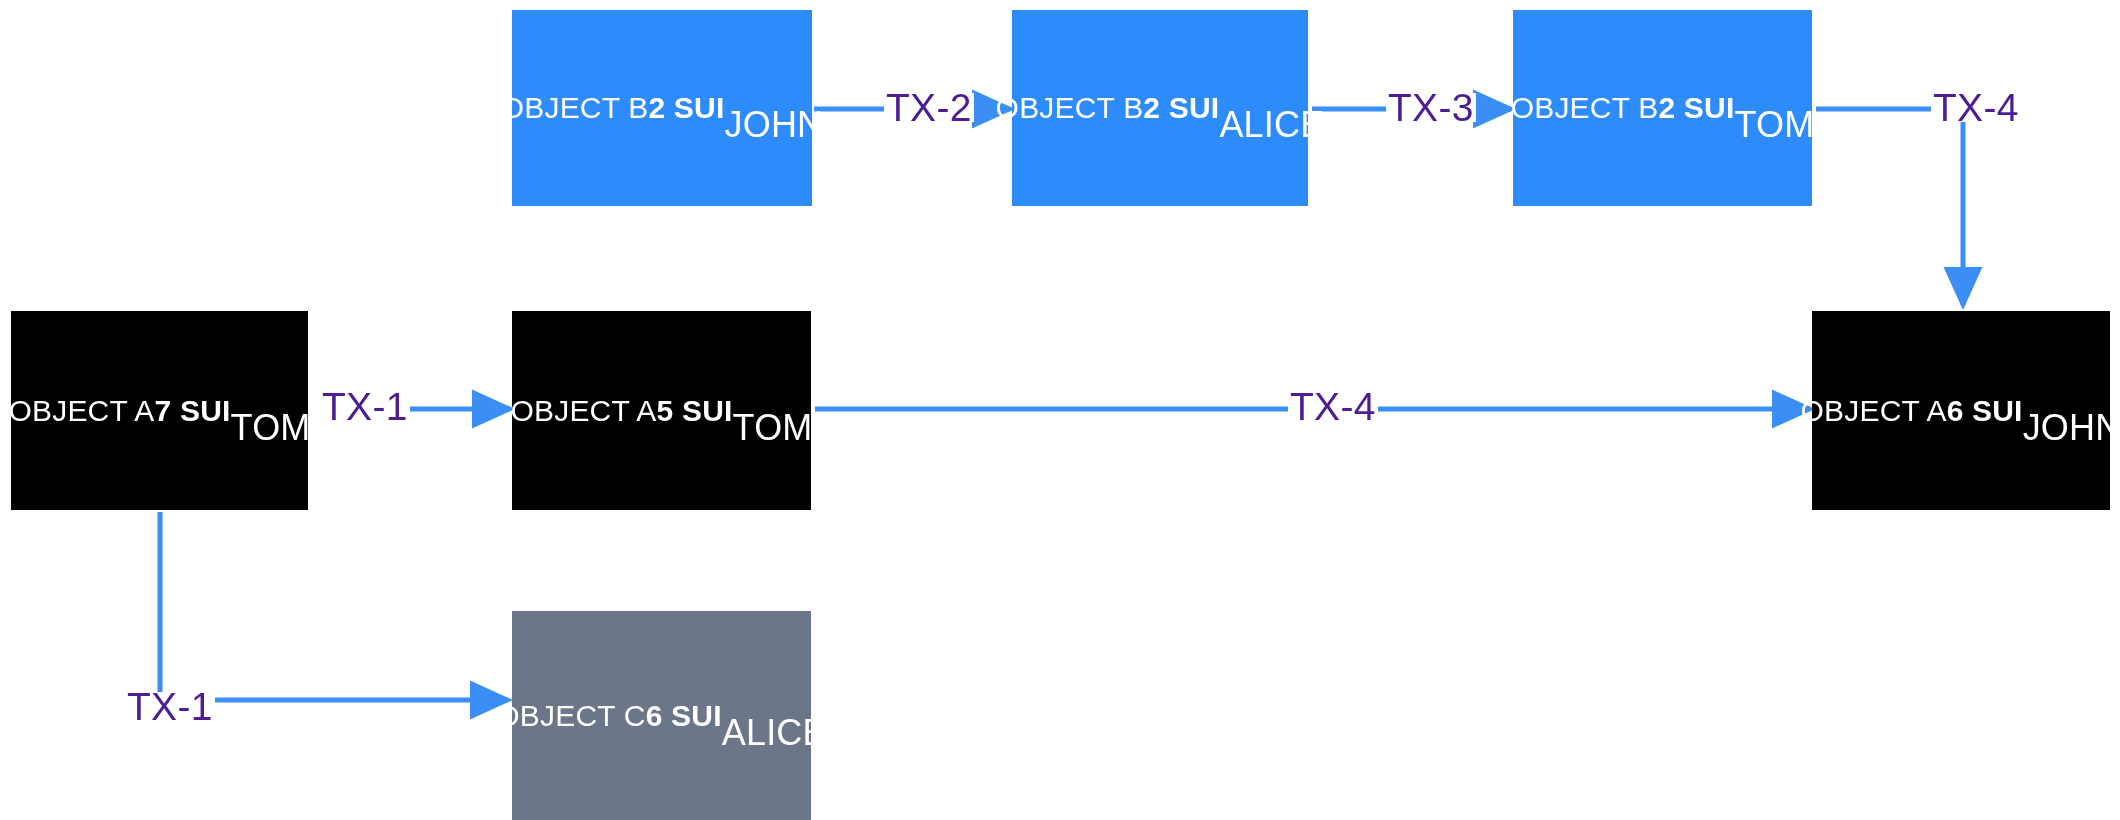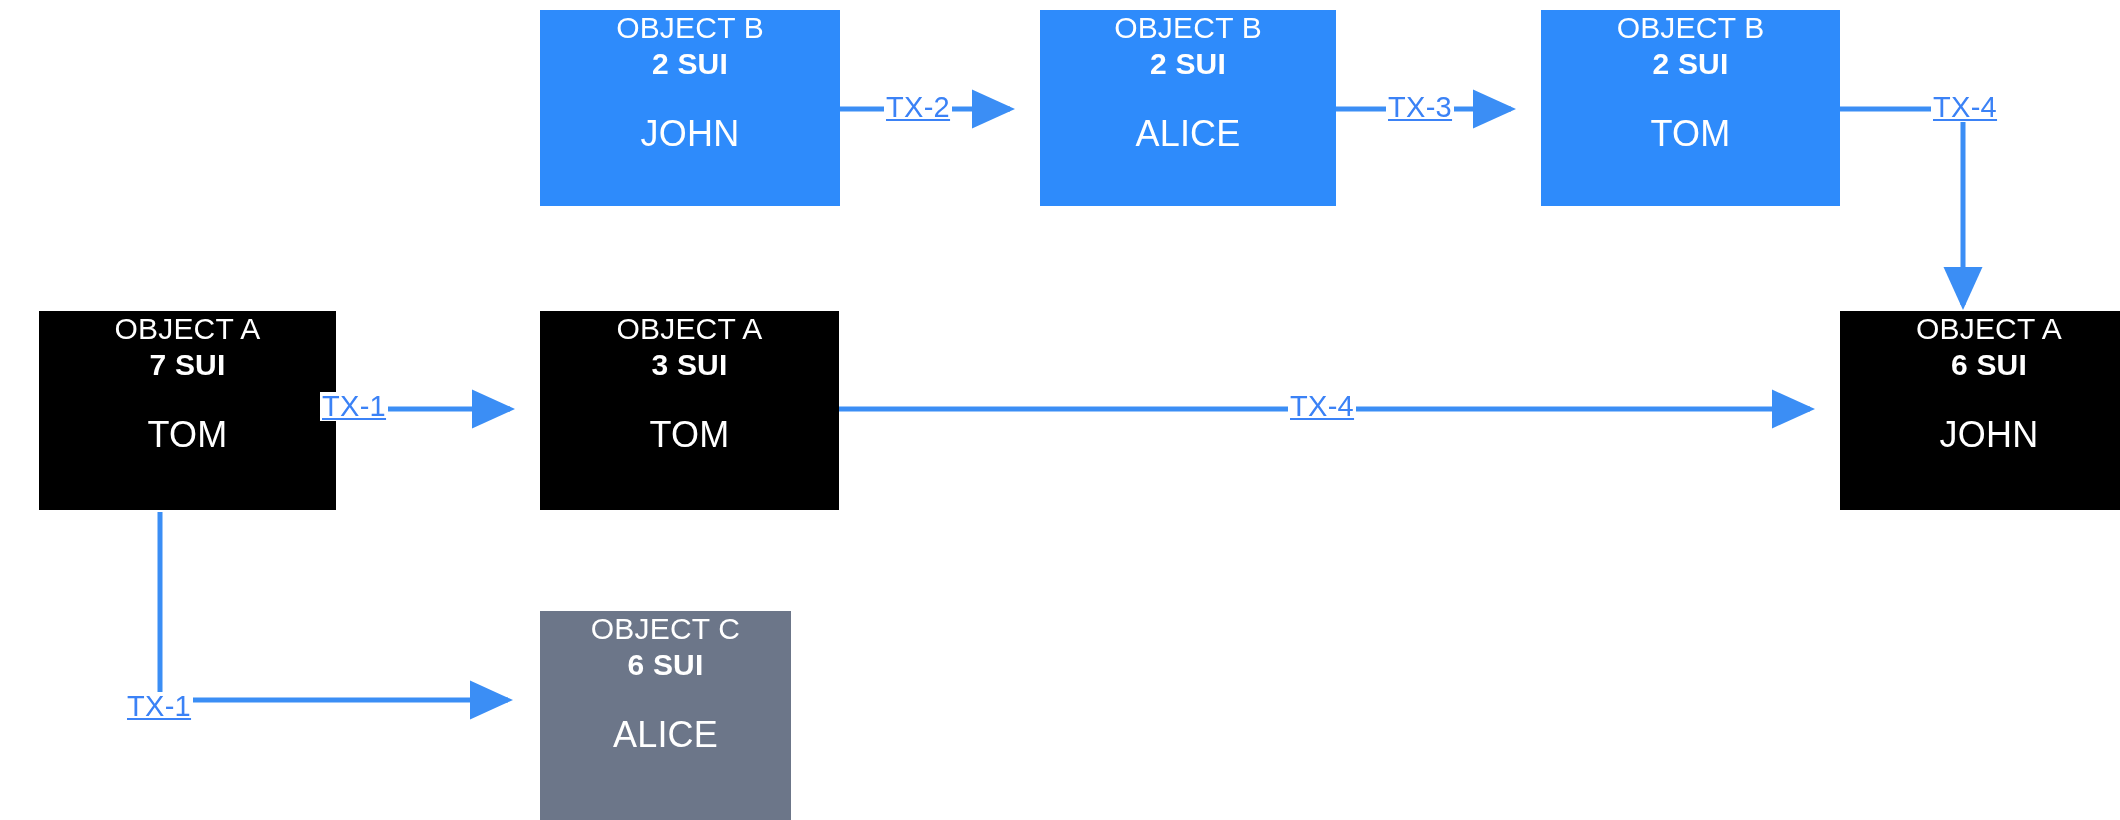--- a/index.html
+++ b/index.html
@@ -14,25 +14,25 @@
     position: relative;
     width: 2120px;
     height: 820px;
     background: #ffffff;
     overflow: hidden;
   }
   .node {
     position: absolute;
     box-sizing: border-box;
     display: flex;
-    flex-direction: column;
+    flex-direction: row;
     align-items: center;
+    justify-content: center;
     color: #ffffff;
     text-align: center;
-    margin-left: 28px;
   }
   .node .line1 {
     font-size: 30px;
     line-height: 36px;
     letter-spacing: 0.2px;
     white-space: nowrap;
   }
   .node .line2 {
     font-size: 30px;
     line-height: 36px;
@@ -51,28 +51,27 @@
     position: absolute;
     left: 0;
     top: 0;
     width: 2120px;
     height: 820px;
     overflow: visible;
     pointer-events: none;
   }
   .edge-label {
     position: absolute;
-    font-size: 29px;
+    font-size: 39px;
     line-height: 29px;
-    color: #3b82f6;
+    color: #4c1d95;
     letter-spacing: 0.3px;
     white-space: nowrap;
     background: #ffffff;
     padding: 0 2px;
-    text-decoration: underline;
   }
 </style>
 </head>
 <body>
 
 <div id="canvas">
 
   <svg class="edge-svg" viewBox="0 0 2120 820">
     <defs>
       <marker id="arrow" markerWidth="9" markerHeight="9" refX="7.6" refY="4.5" orient="auto" markerUnits="strokeWidth">
@@ -124,31 +123,31 @@
   </div>
 
   <div class="node" style="left:11px; top:311px; width:297px; height:199px; background:#000000;">
     <div class="line1">OBJECT A</div>
     <div class="line2">7 SUI</div>
     <div class="owner">TOM</div>
   </div>
 
   <div class="node" style="left:512px; top:311px; width:299px; height:199px; background:#000000;">
     <div class="line1">OBJECT A</div>
-    <div class="line2">3 SUI</div>
+    <div class="line2">5 SUI</div>
     <div class="owner">TOM</div>
   </div>
 
   <div class="node" style="left:1812px; top:311px; width:298px; height:199px; background:#000000;">
     <div class="line1">OBJECT A</div>
     <div class="line2">6 SUI</div>
     <div class="owner">JOHN</div>
   </div>
 
-  <div class="node" style="left:512px; top:611px; width:251px; height:209px; background:#6c7689;">
+  <div class="node" style="left:512px; top:611px; width:299px; height:209px; background:#6c7689;">
     <div class="line1">OBJECT C</div>
     <div class="line2">6 SUI</div>
     <div class="owner">ALICE</div>
   </div>
 
   <div class="edge-label" style="left:320px; top:392px;">TX-1</div>
 
   <div class="edge-label" style="left:125px; top:692px;">TX-1</div>
 
   <div class="edge-label" style="left:884px; top:93px;">TX-2</div>

